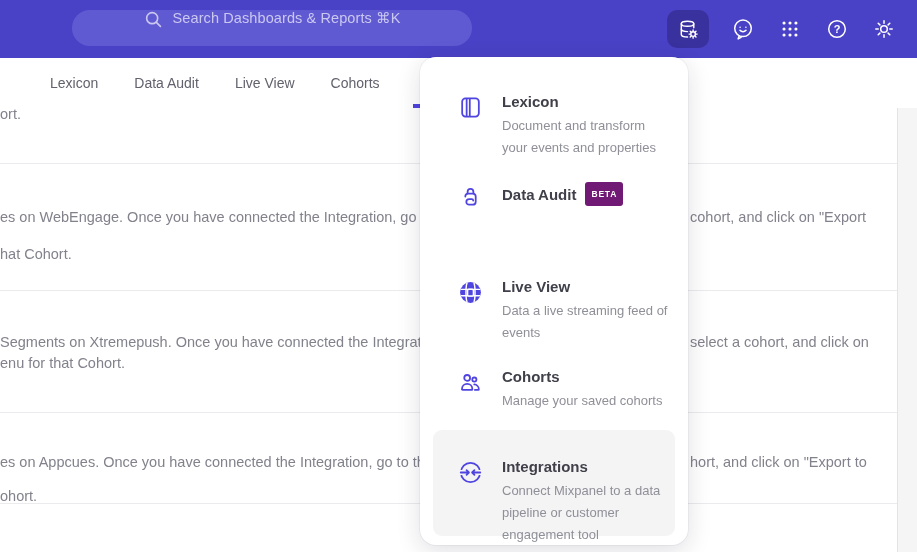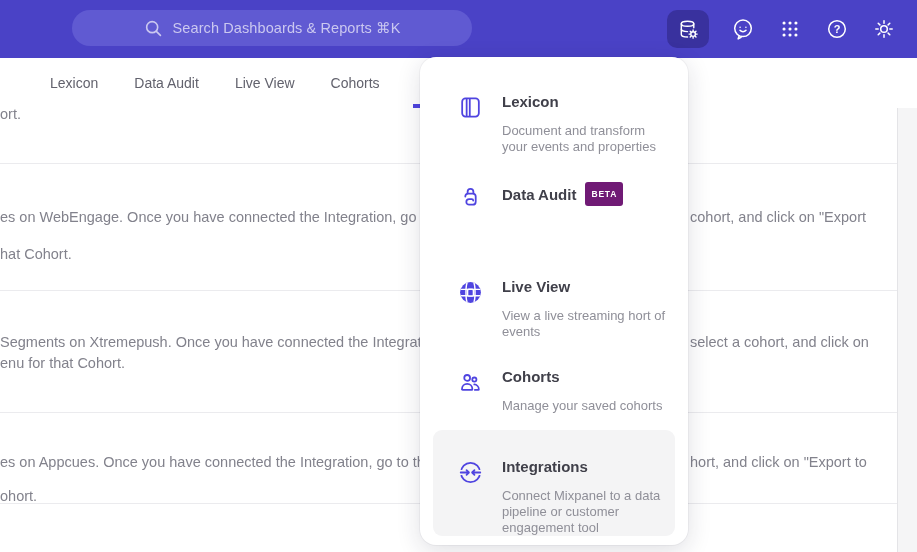--- a/index.html
+++ b/index.html
@@ -12,21 +12,21 @@
   .stage { position:absolute; inset:0; width:917px; height:552px; overflow:hidden; }
 
   
   .header {
     position:absolute; left:0; top:0; width:917px; height:58px;
     background:#4a42c6; z-index:5;
   }
   .search-pill {
     position:absolute; left:72px; top:10px; width:400px; height:36px;
     background:#605ad2; border-radius:18px;
-    display:flex; align-items:center; justify-content:center; gap:10px;
+    display:flex; align-items:flex-start; justify-content:center; gap:10px;
     cursor:pointer;
   }
   .search-pill span {
     color:#cbc8f0; font-size:14.5px; letter-spacing:.1px;
   }
   .header-right {
     position:absolute; right:20px; top:0; height:58px;
     display:flex; align-items:center; gap:21px;
   }
   .icon-btn {
@@ -87,21 +87,21 @@
   .menu-title {
     color:#40404a; font-size:15px; font-weight:bold; line-height:19px;
     display:flex; align-items:center;
   }
   .beta-badge {
     display:inline-block; background:#701a75; color:#ffffff;
     font-size:8.5px; font-weight:bold; letter-spacing:.8px;
     padding:2.5px 6px; border-radius:3px; margin-left:9px;
   }
   .menu-desc {
-    color:#8f8f98; font-size:13px; line-height:16px; margin-top:12px;
+    color:#8f8f98; font-size:13px; line-height:22px; margin-top:4px;
     white-space:pre-line;
   }
   .mi-0 { top:35px; }
   .mi-1 { top:125px; }
   .mi-2 { top:220px; }
   .mi-3 { top:310px; }
   .mi-4 { top:400px; }
 </style>
 </head>
 <body>
@@ -232,21 +232,21 @@
           </defs>
         <circle cx="12" cy="12" r="10" fill="#4f44e0"></circle>
         <g clip-path="url(#gclip)" stroke="#ffffff" stroke-width="1.4" fill="none">
           <path d="M1 9h22M1 15.2h22"></path>
           <path d="M9.3 1.5c-2.2 3-2.2 18 0 21M14.7 1.5c2.2 3 2.2 18 0 21"></path>
           <rect x="9.2" y="8.9" width="5.6" height="6.4" rx="1.2" fill="#4f44e0"></rect>
         </g>
       </svg>
       <div>
         <div class="menu-title">Live View</div>
-        <div class="menu-desc">View a live streaming hort of
+        <div class="menu-desc">Data a live streaming feed of
 events</div>
       </div>
     </div>
 
     <div class="menu-item mi-3">
       <svg class="mi-icon" width="25" height="25" viewBox="0 0 24 24" fill="none" stroke="#4f44e0" stroke-width="1.7" stroke-linecap="round" stroke-linejoin="round">
         <circle cx="8.8" cy="7.6" r="2.8"></circle>
         <circle cx="15.7" cy="9.2" r="2"></circle>
         <path d="M3.8 18.4c0-2.9 2.2-5.1 5-5.1s5 2.2 5 5.1c0 .4-.3.7-.7.7H4.5c-.4 0-.7-.3-.7-.7z"></path>
         <path d="M15.6 13.9c2.5.2 4.4 2.2 4.4 4.7 0 .3-.2.5-.5.5h-3.3"></path>

